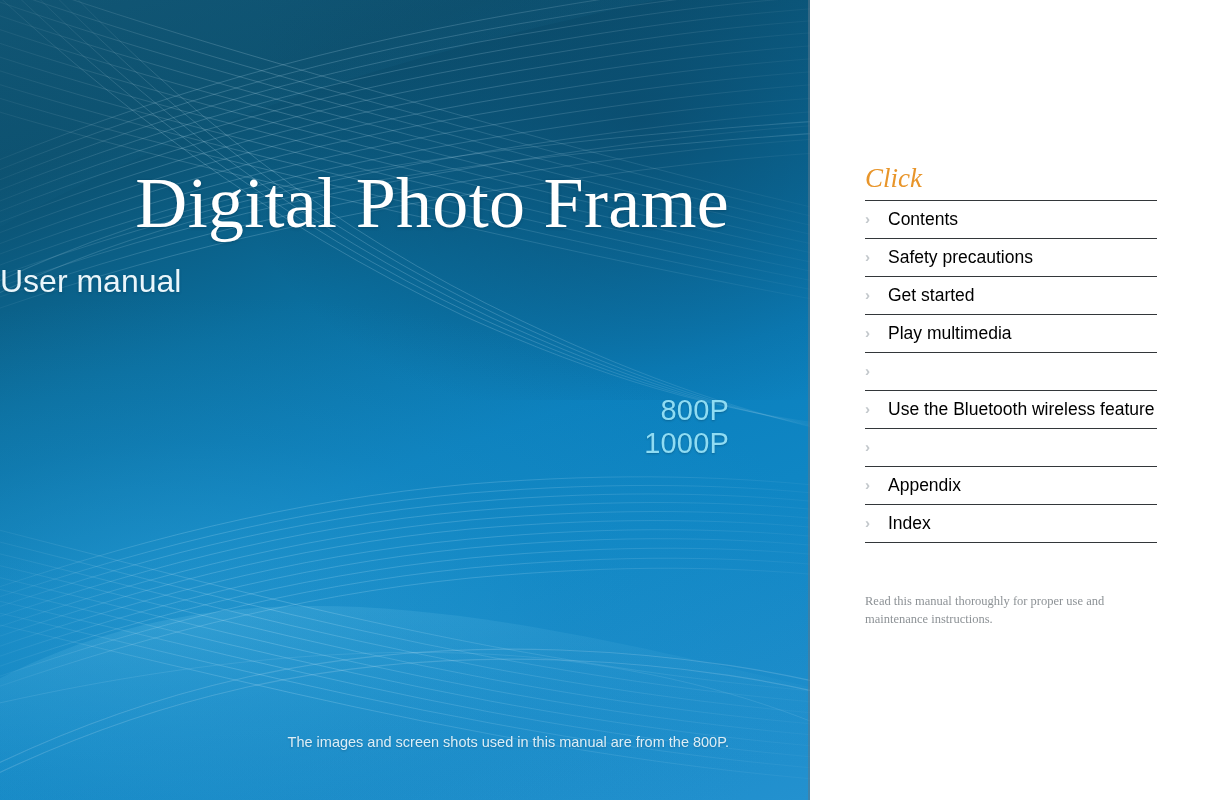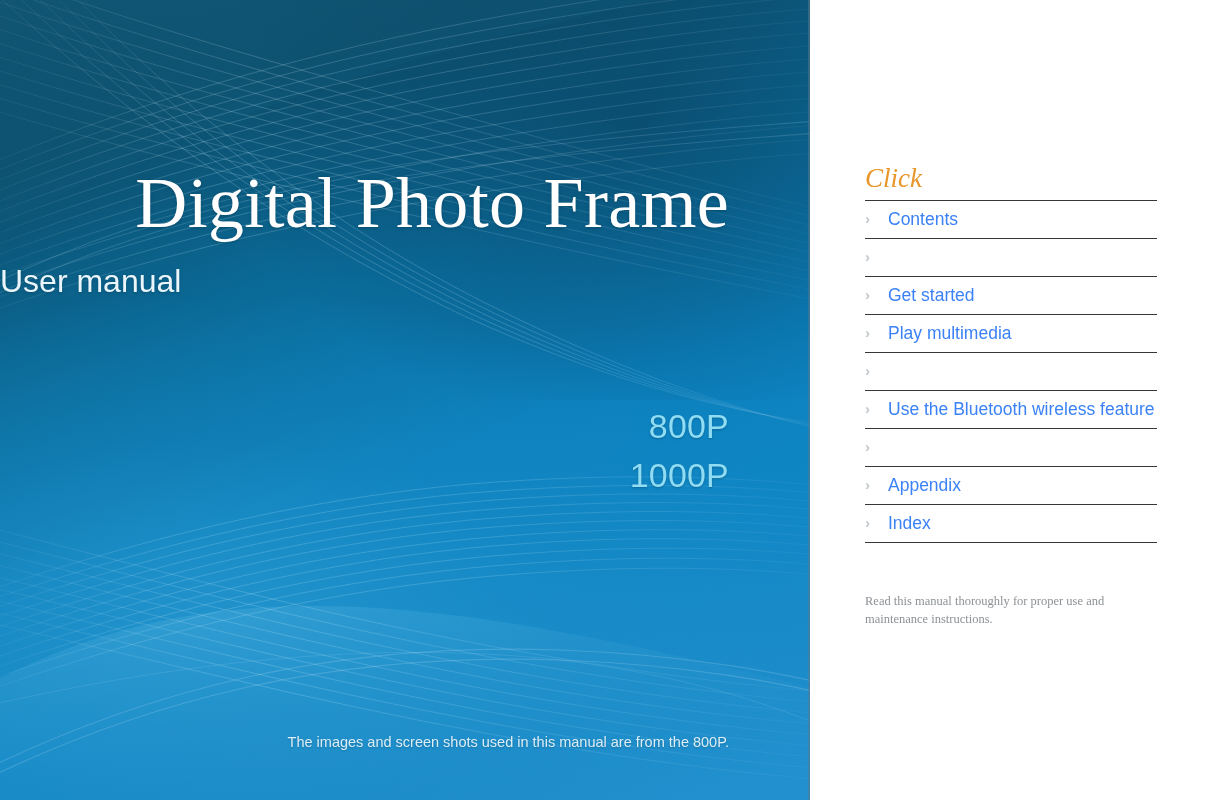--- a/index.html
+++ b/index.html
@@ -104,26 +104,25 @@
     text-shadow: 0 1px 3px rgba(4,40,60,0.30);
   }
   #model-list {
     position: absolute;
     left: 0; top: 394px;
     width: 729px;
     text-align: right;
   }
   .model-line {
     color: #8fdcf3;
-    font-size: 34px;
+    font-size: 29px;
     font-weight: 400;
     line-height: 33px;
     letter-spacing: 0.2px;
     text-shadow: 0 1px 2px rgba(4,40,60,0.30);
-    margin-top: 16px;
   }
   #cover-note {
     position: absolute;
     left: 0; top: 733px;
     width: 729px;
     text-align: right;
     color: #dceef7;
     font-size: 14.5px;
     font-weight: 400;
     line-height: 18px;
@@ -168,21 +167,21 @@
     flex: 0 0 auto;
     width: 23px;
     color: #c3c8cc;
     font-size: 15px;
     line-height: 24px;
     font-weight: 700;
     user-select: none;
   }
   .toc-label {
     flex: 1 1 auto;
-    color: #3b82f6;
+    color: #000000;
     font-size: 17.5px;
     font-weight: 400;
     line-height: 24px;
   }
   #read-note {
     position: absolute;
     left: 55px; top: 592px;
     width: 300px;
     color: #8d9296;
     font-size: 12.5px;
@@ -332,20 +331,21 @@
 
     <div id="toc">
 
       <div class="toc-item">
         <span class="toc-chevron">›</span>
         <span class="toc-label">Contents</span>
       </div>
 
       <div class="toc-item">
         <span class="toc-chevron">›</span>
+        <span class="toc-label">Safety precautions</span>
       </div>
 
       <div class="toc-item">
         <span class="toc-chevron">›</span>
         <span class="toc-label">Get started</span>
       </div>
 
       <div class="toc-item">
         <span class="toc-chevron">›</span>
         <span class="toc-label">Play multimedia</span>

